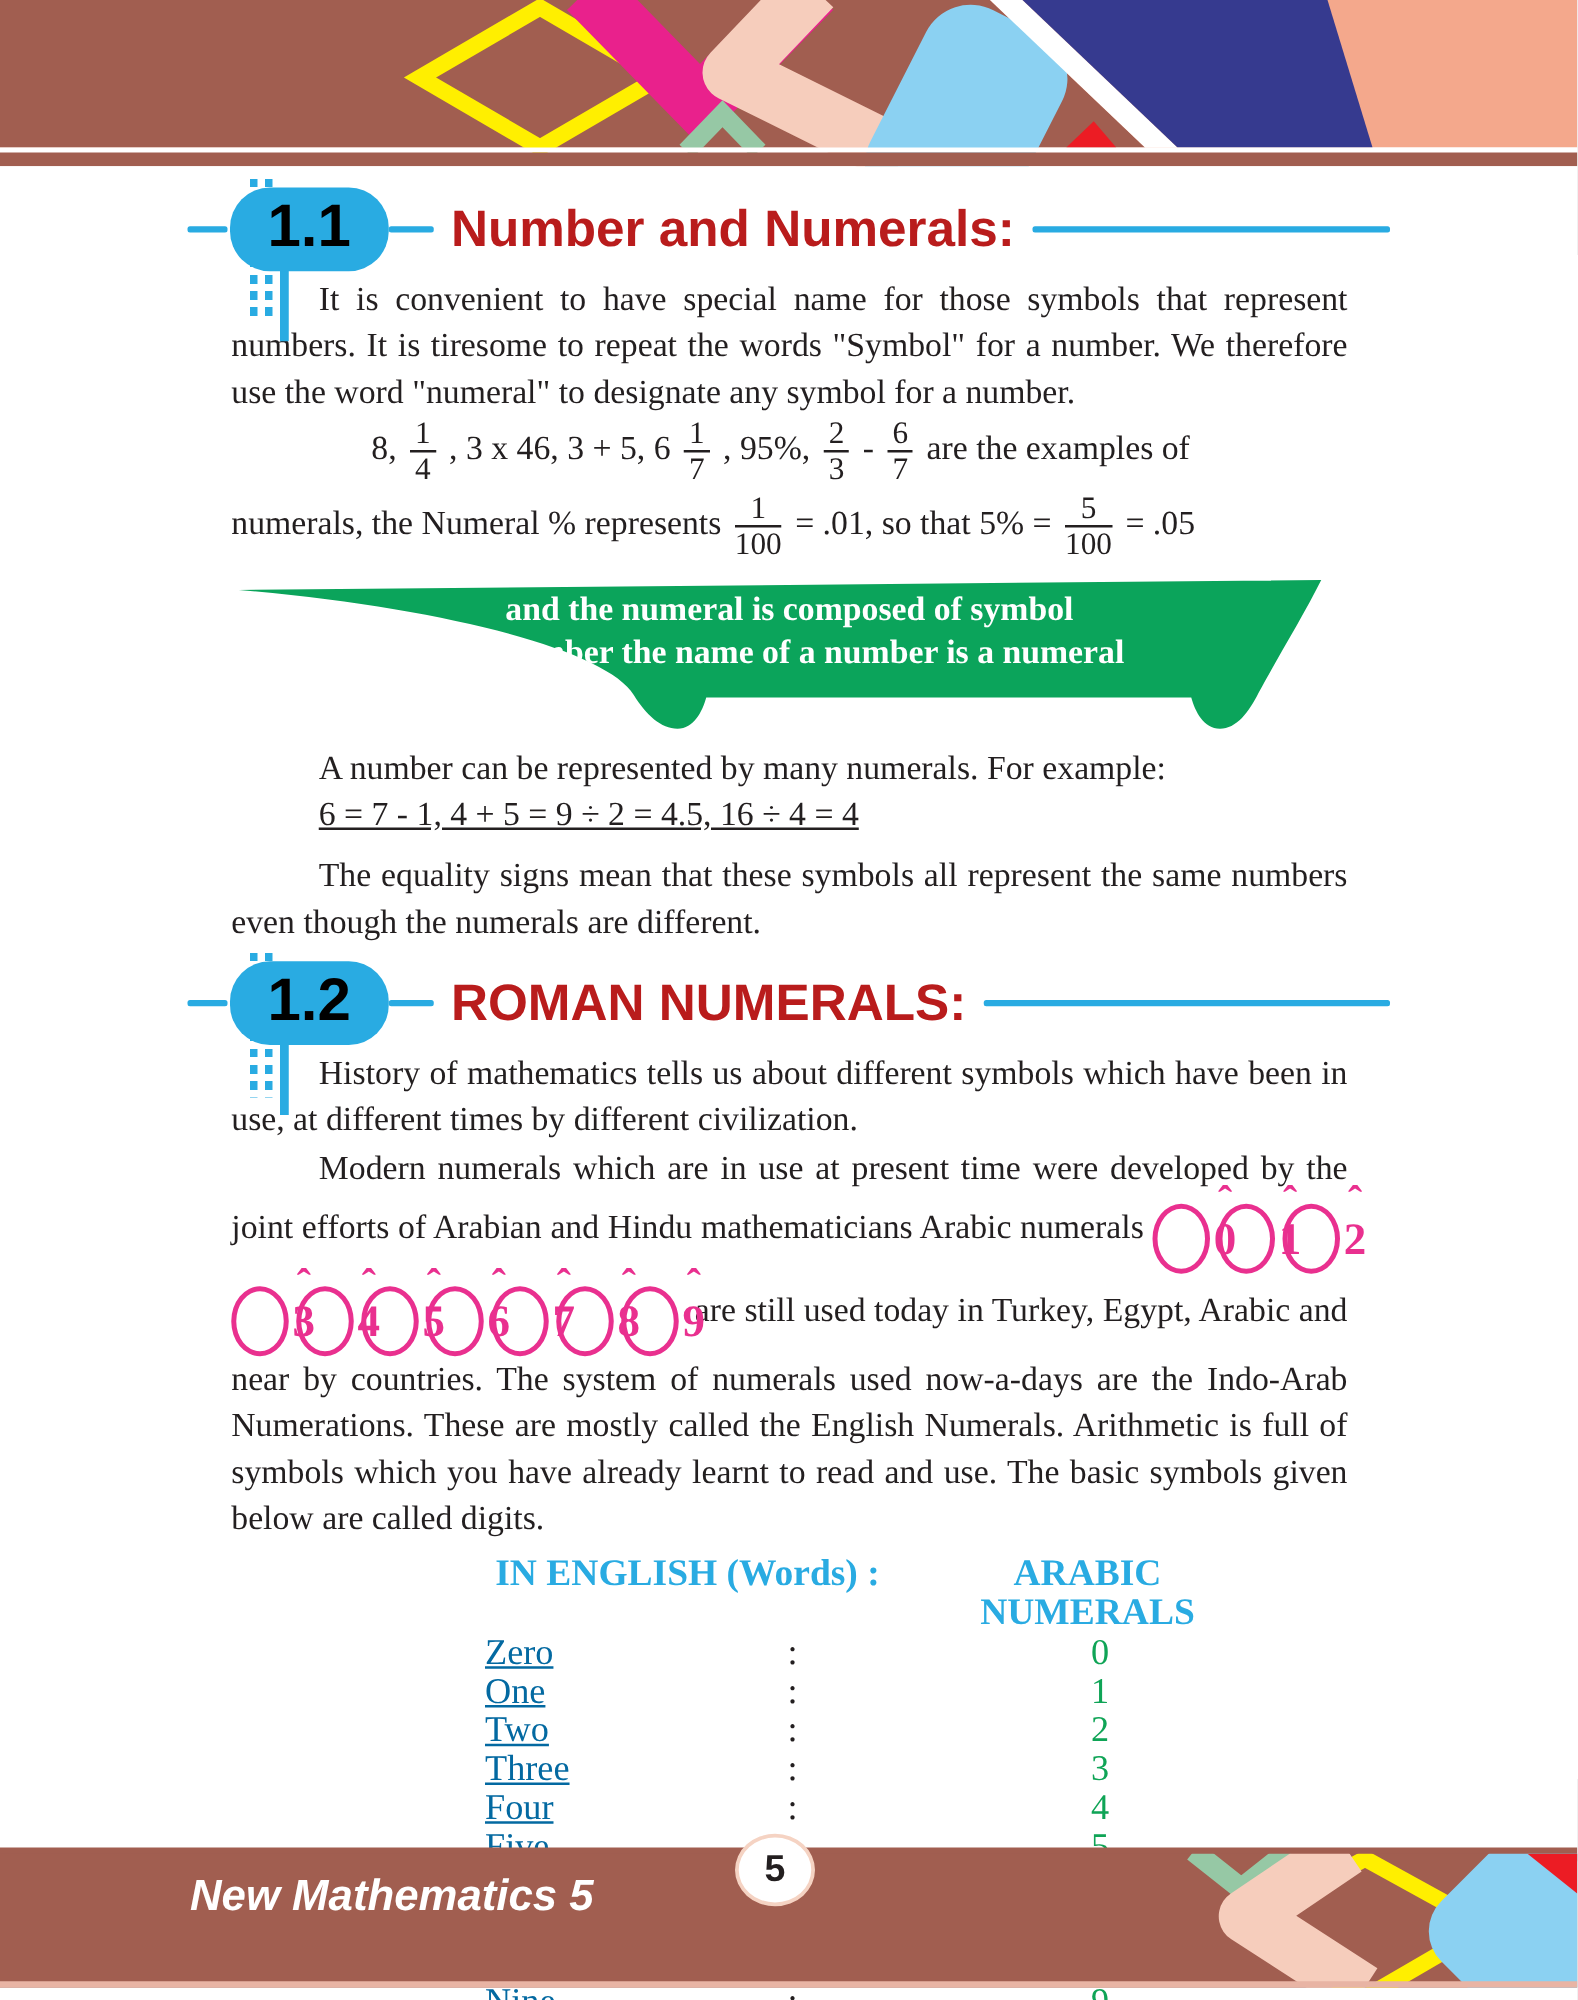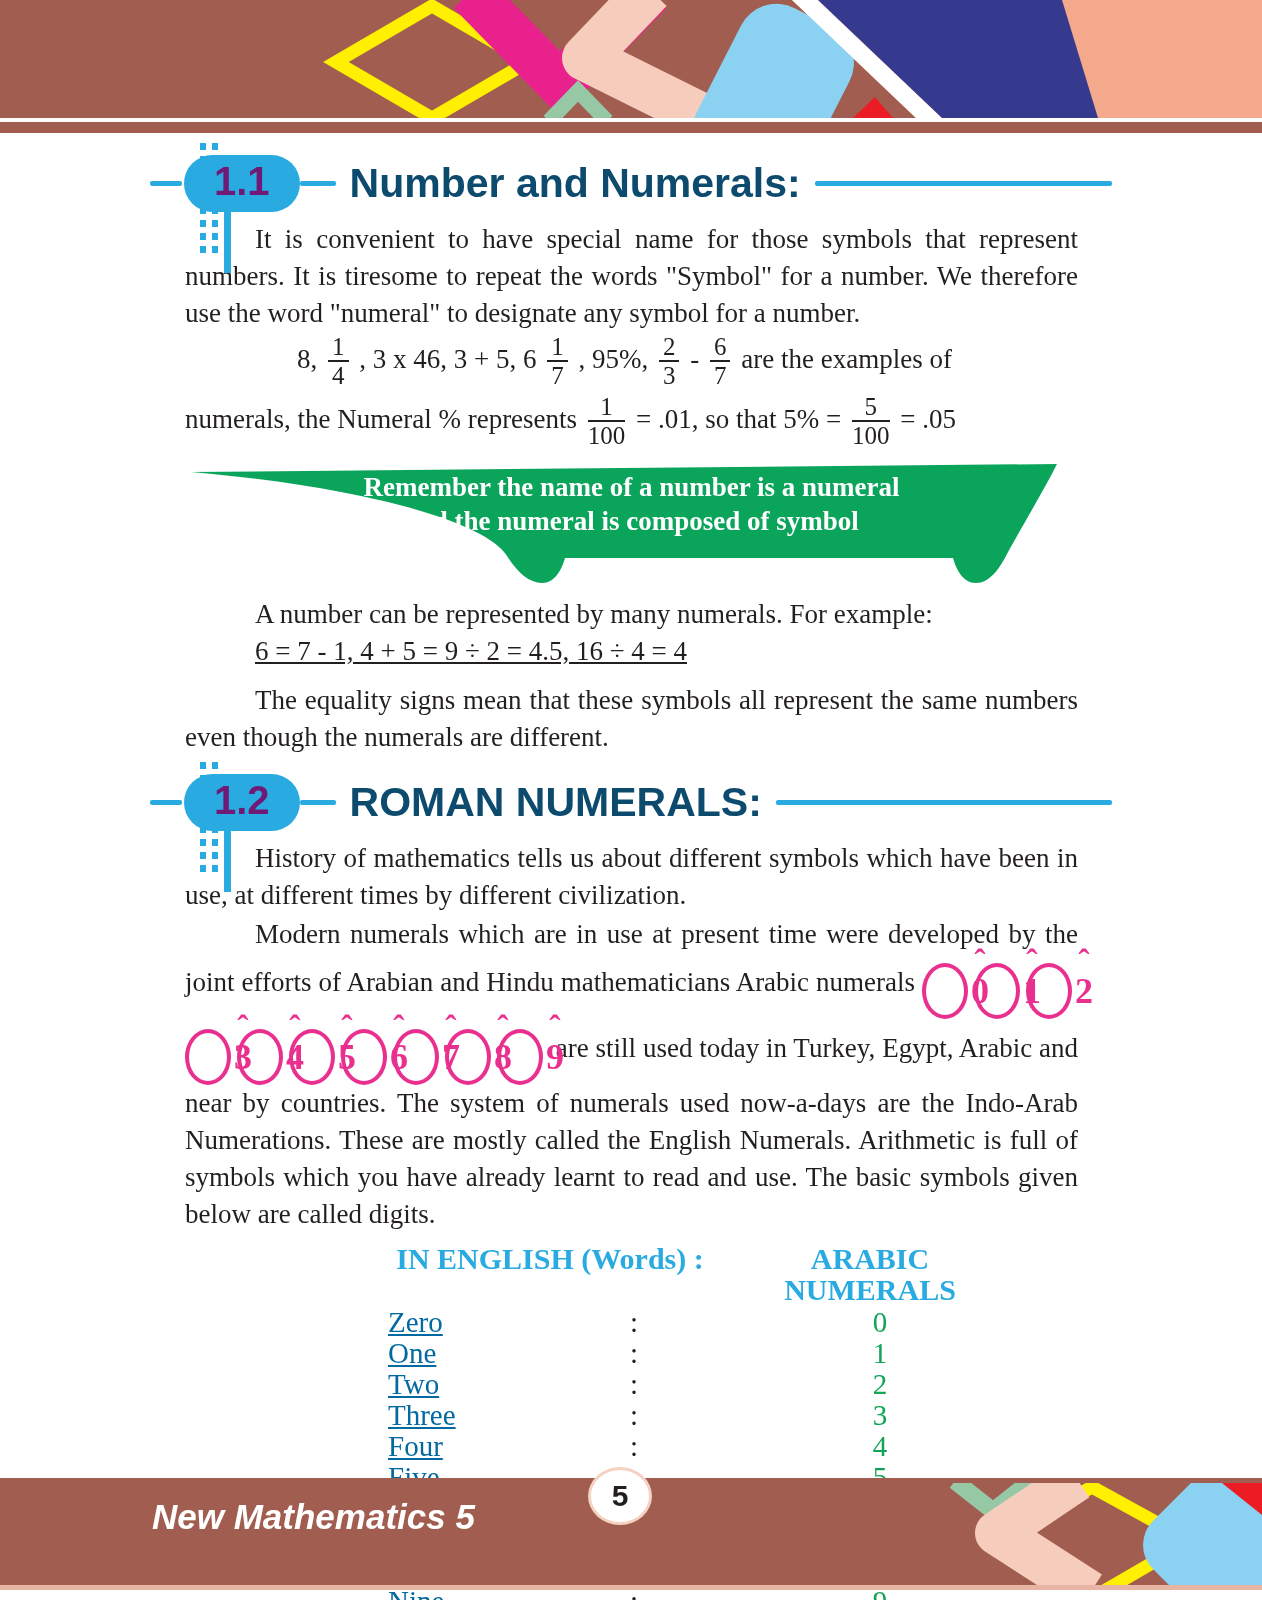--- a/index.html
+++ b/index.html
@@ -20,23 +20,23 @@
   .content{position:absolute;top:133px;left:0;width:1262px;}
   .inner{padding:0 184px 0 185px;}
   p.body{margin:0;font-size:27px;line-height:37px;text-align:justify;}
   .indent{text-indent:70px;}
   
   .section-header{position:relative;display:flex;align-items:center;margin:0 150px;height:60px;}
   .hline{height:5px;background:#29ABE2;border-radius:2px;}
   .lead-line{width:32px;}
   .mid-line{width:36px;}
   .tail-line{flex:1;}
-  .pill{position:relative;z-index:2;background:#29ABE2;color:#701a75;font-family:"Liberation Sans",sans-serif;
-        font-weight:bold;font-size:40px;padding:4px 30px 8px;border-radius:32px;margin:0 0 0 2px;}
-  .sec-title{font-family:"Liberation Sans",sans-serif;font-weight:bold;font-size:41px;color:#0c4a6e;
+  .pill{position:relative;z-index:2;background:#29ABE2;color:#000000;font-family:"Liberation Sans",sans-serif;
+        font-weight:bold;font-size:48px;padding:4px 30px 8px;border-radius:32px;margin:0 0 0 2px;}
+  .sec-title{font-family:"Liberation Sans",sans-serif;font-weight:bold;font-size:41px;color:#b91c1c;
              margin:0 14px;white-space:nowrap;}
   .hdr-dots-top{position:absolute;left:50px;bottom:44px;display:flex;gap:6px;z-index:1;}
   .hdr-dots-top .dcol{width:6px;height:26px;background:repeating-linear-gradient(to bottom,#29ABE2 0 7px,transparent 7px 13px);}
   .hdr-dots-bottom{position:absolute;left:50px;top:54px;display:flex;gap:6px;align-items:flex-start;z-index:1;}
   .dcol2{width:6px;height:52px;background:repeating-linear-gradient(to bottom,#29ABE2 0 7px,transparent 7px 13px);}
   .scol{width:7px;height:66px;background:#29ABE2;}
   
   .mathline{font-size:27px;line-height:40px;margin:6px 0 0;}
   .mathline.first{padding-left:112px;margin-top:2px;}
   .frac{display:inline-block;text-align:center;vertical-align:-16px;font-size:25px;line-height:25px;margin:0 4px;}
@@ -109,22 +109,22 @@
       <div class="mathline"><span>numerals, the Numeral % represents  </span><span class="frac"><span class="fnum">1</span><span class="fden">100</span></span><span> = .01,  so that  5%  =  </span><span class="frac"><span class="fnum">5</span><span class="fden">100</span></span><span>  = .05</span></div>
     </div>
 
     <div class="ribbon">
       <svg width="893" height="138" viewBox="0 0 893 138" xmlns="http://www.w3.org/2000/svg">
         <path d="M6,16 L872,8 C858,36 836,72 822,98 C814,114 804,127 791,127
                  C778,127 771,113 768,102 L380,102 C377,113 370,127 357,127
                  C344,127 332,116 322,100 C300,64 170,30 6,16 Z" fill="#0BA45B"></path>
       </svg>
       <div class="ribbon-text">
+        <div>and the numeral is composed of symbol</div>
         <div>Remember the name of a number is a numeral</div>
-        <div>and the numeral is composed of symbol</div>
       </div>
     </div>
 
     <div class="inner">
       <p class="body" style="margin-top:2px;">
         <span style="display:block;padding-left:70px;">A number can be represented by many numerals. For example:</span>
         <span style="display:block;padding-left:70px;text-decoration:underline;">6 = 7 - 1, 4 + 5 = 9  ÷  2 = 4.5,   16  ÷  4  = 4</span>
       </p>
       <p class="body indent" style="margin-top:12px;">The equality signs mean that these symbols all represent the same numbers even though the numerals are different.</p>
     </div>

